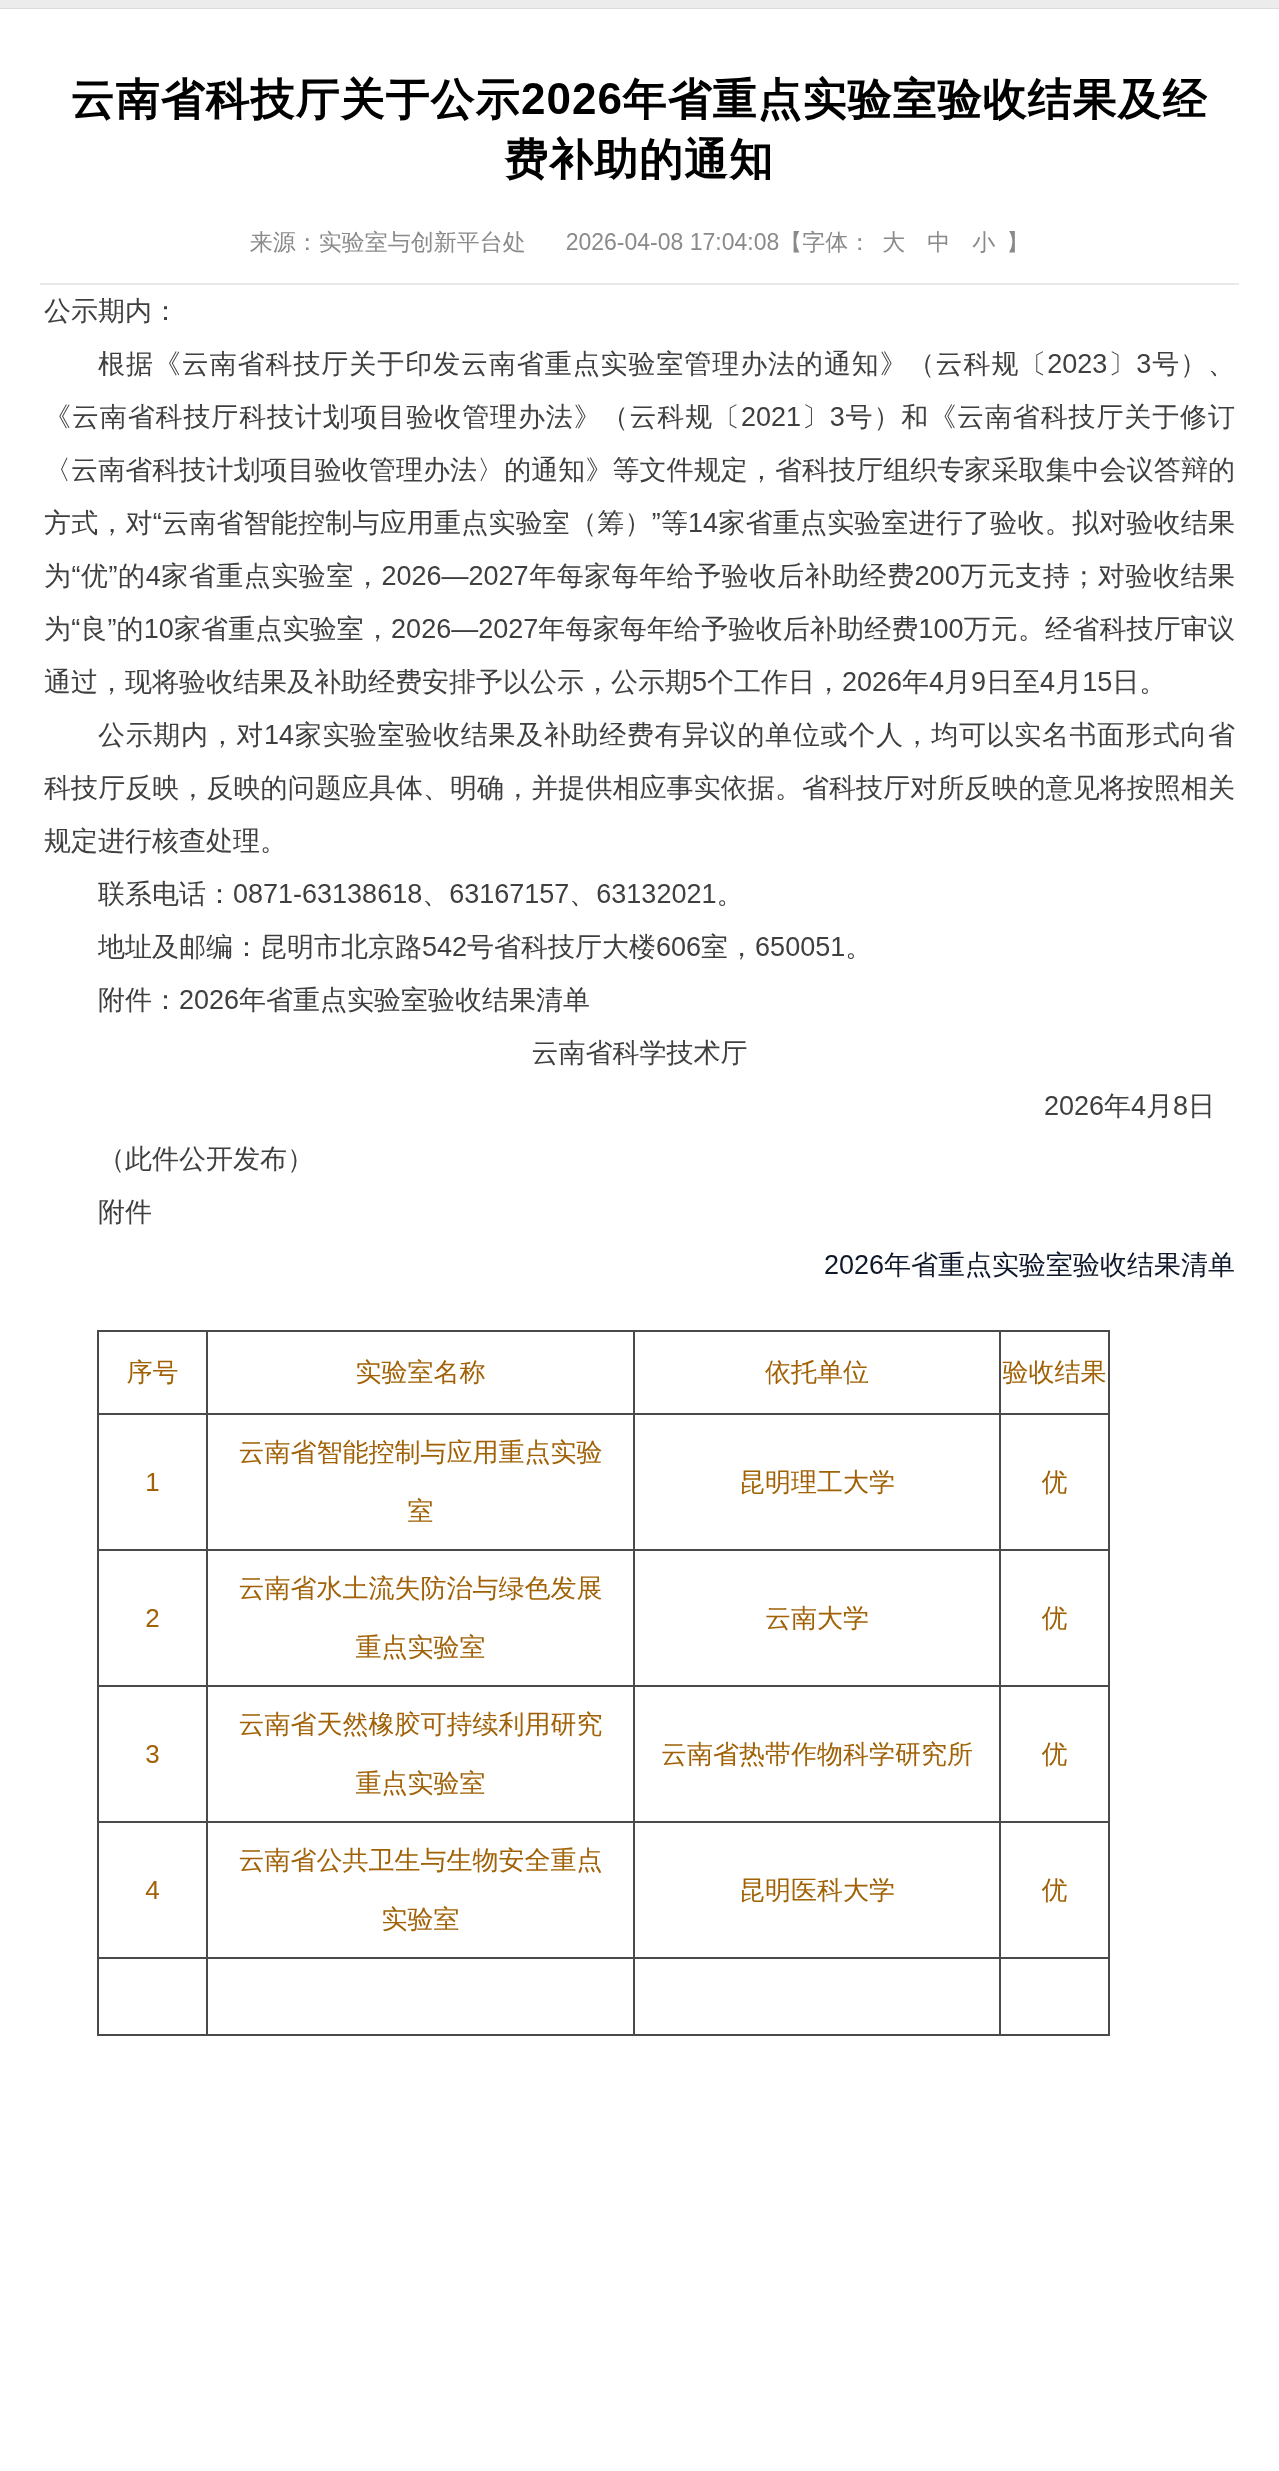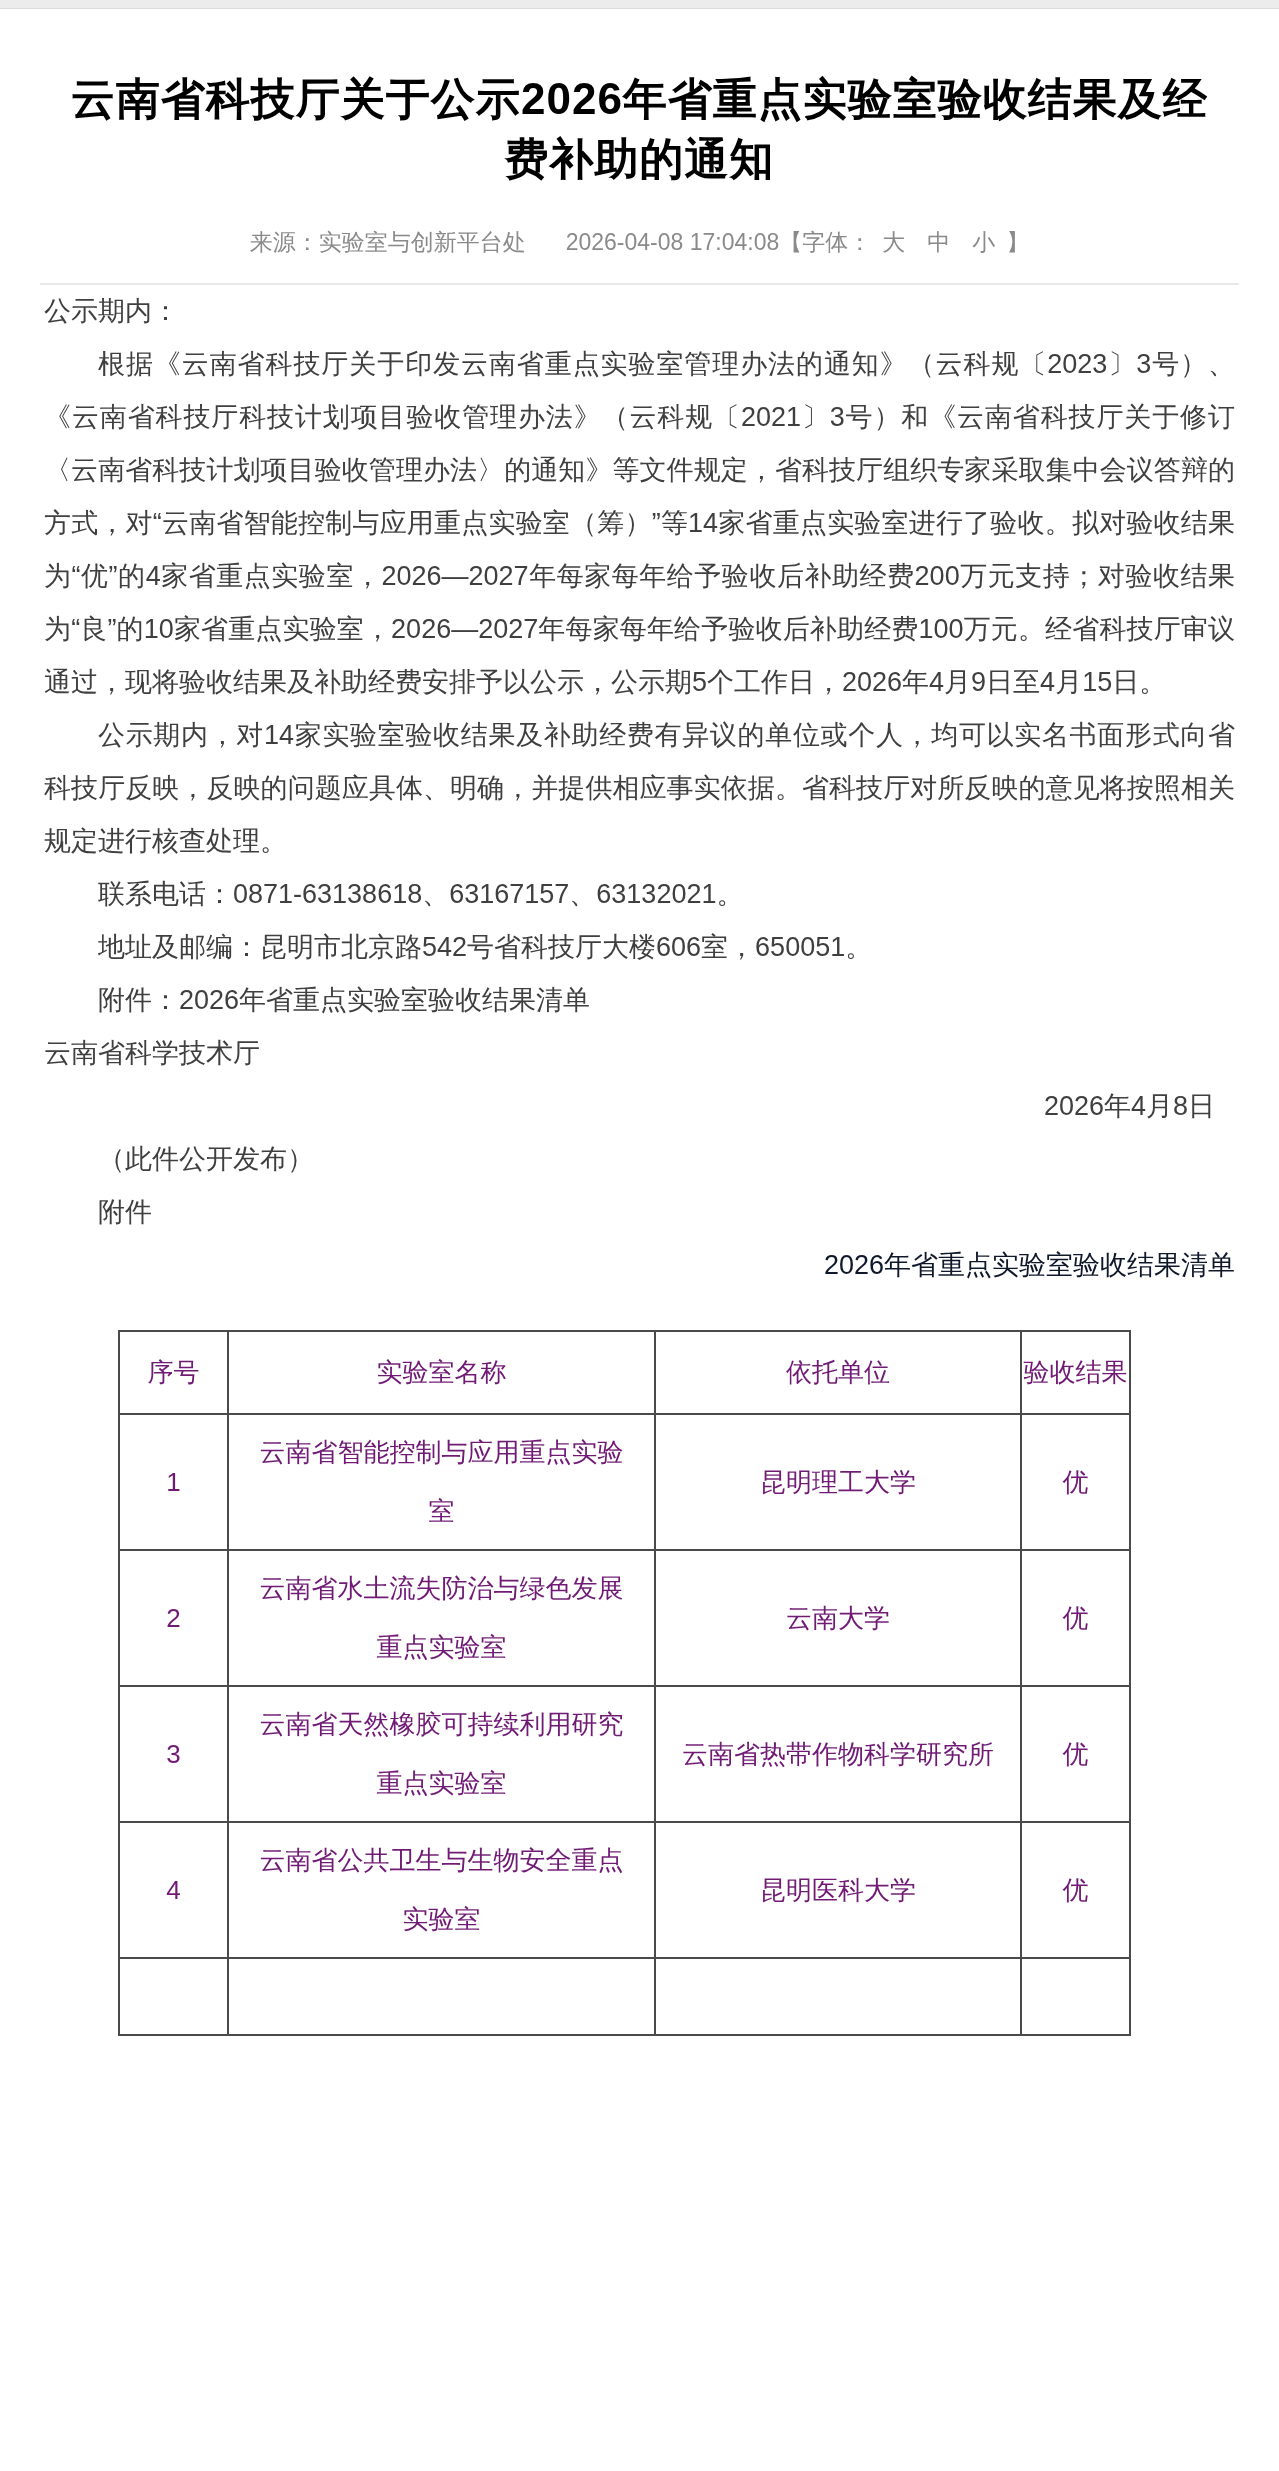--- a/index.html
+++ b/index.html
@@ -24,28 +24,28 @@
     text-align:justify;
   }
   .content p{margin:0;}
   .indent{text-indent:2em;}
   .salutation{margin-top:120px;}
   .para1{margin-top:22px;}
   .para2{margin-top:22px;}
   .phone{margin-top:20px;}
   .addr{margin-top:18px;}
   .attach-ref{margin-top:84px;}
-  .sig-org{margin-top:88px;text-align:left;}
+  .sig-org{margin-top:88px;text-align:center;}
   .sig-date{margin-top:12px;text-align:right;padding-right:20px;}
   .release-note{margin-top:12px;}
   .attach-label{margin-top:10px;}
   .table-title{margin-top:14px;text-align:right;color:#0f172a;}
   table.results{
-    margin:38px 0 0 74px;border-collapse:collapse;table-layout:fixed;
-    width:1011px;color:#701a75;font-size:26px;
+    margin:38px 0 0 53px;border-collapse:collapse;table-layout:fixed;
+    width:1011px;color:#a16207;font-size:26px;
   }
   table.results col.c1{width:109px;}
   table.results col.c2{width:427px;}
   table.results col.c3{width:366px;}
   table.results col.c4{width:109px;}
   table.results th,table.results td{
     border:2px solid #4a4a4a;text-align:center;vertical-align:middle;
     font-weight:400;line-height:59px;
   }
   table.results th{padding:11px 0;white-space:nowrap;}

